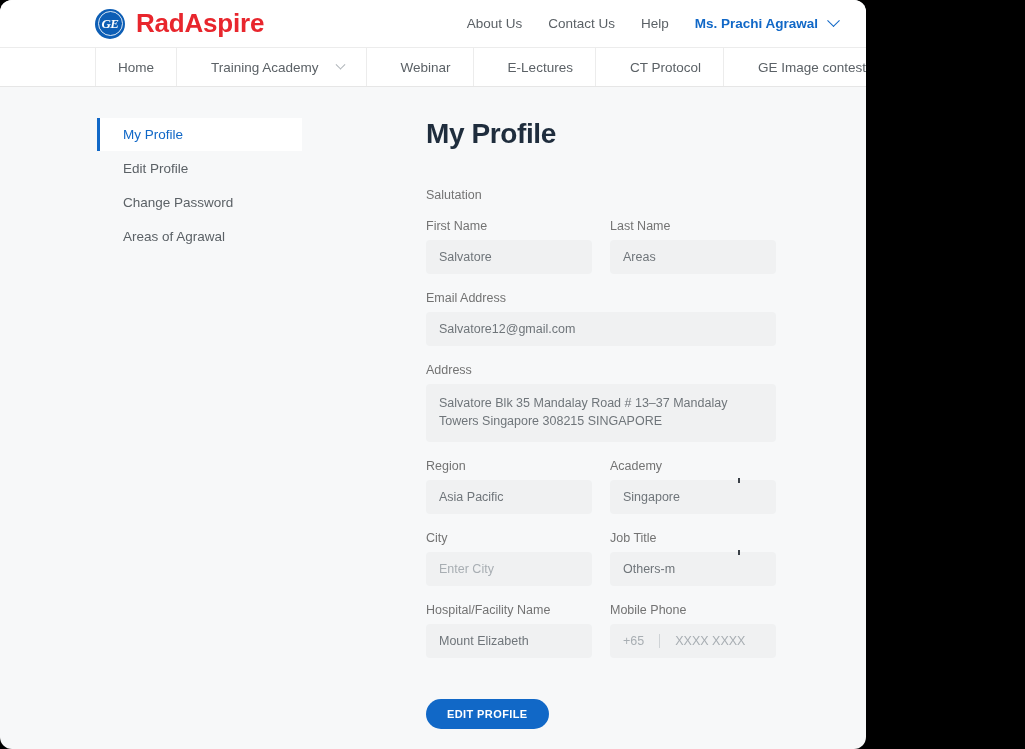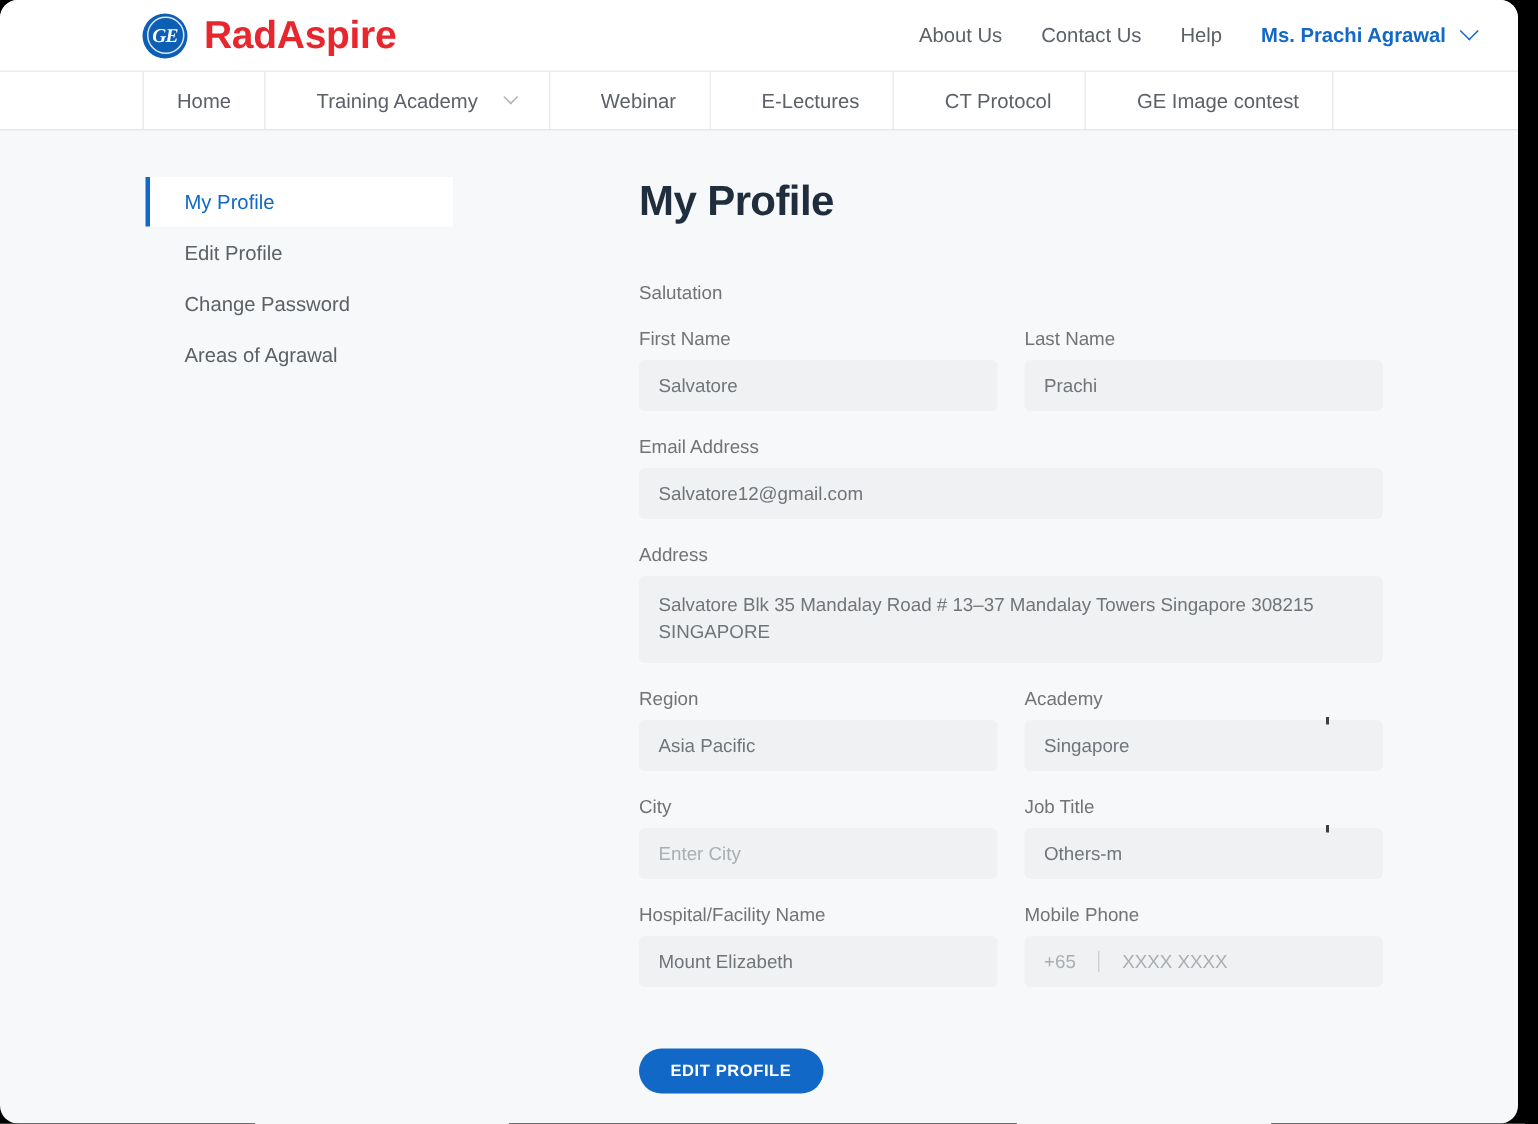--- a/index.html
+++ b/index.html
@@ -7,21 +7,21 @@
   html, body {
     width: 1025px;
     height: 749px;
     overflow: hidden;
     background: #000000;
     font-family: "Liberation Sans", sans-serif;
   }
 
   #app {
     position: relative;
-    width: 1012px;
+    width: 866px;
     height: 749px;
     background: #f7f8f9;
     border-radius: 12px;
     overflow: hidden;
   }
 
   
   .top-header {
     height: 48px;
     background: #ffffff;
@@ -332,21 +332,21 @@
       </div>
 
       
       <div class="row">
         <div class="field">
           <label class="field-label">First Name</label>
           <div class="control">Salvatore</div>
         </div>
         <div class="field">
           <label class="field-label">Last Name</label>
-          <div class="control">Prachi</div>
+          <div class="control">Areas</div>
         </div>
       </div>
 
       
       <div class="field">
         <label class="field-label">Email Address</label>
         <div class="control">Salvatore12@gmail.com</div>
       </div>
 
       

